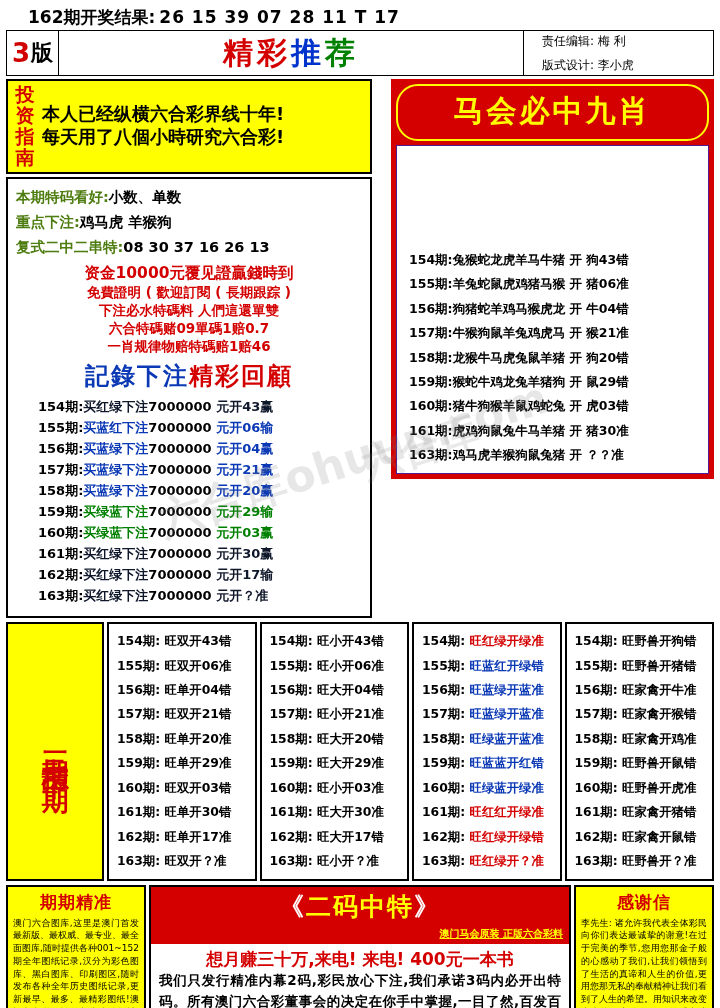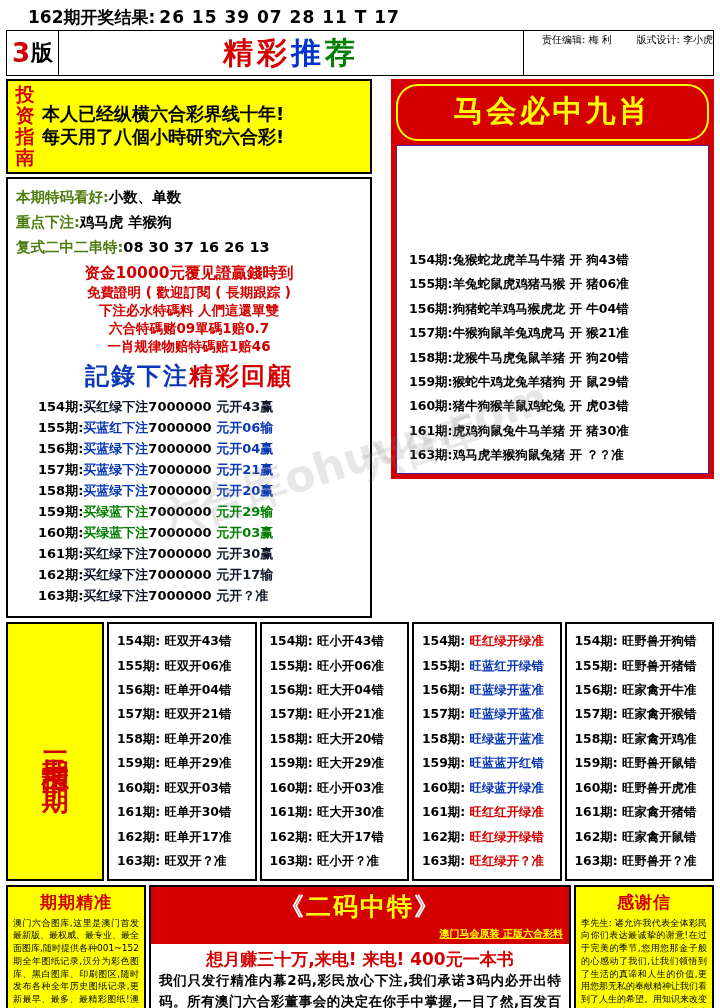--- a/index.html
+++ b/index.html
@@ -39,22 +39,22 @@
   .hdr-left .num { color:#d00000; font-size:26px; margin-right:1px; }
   .hdr-mid {
     flex:1; display:flex; align-items:center; justify-content:center;
     font-size: 30px; font-weight:bold; letter-spacing:4px;
   }
   .hdr-mid .c1 { color:#d40000; }
   .hdr-mid .c2 { color:#0033cc; }
   .hdr-mid .c3 { color:#008000; }
   .hdr-right {
     width: 190px; border-left:1px solid #000;
-    display:flex; flex-direction:row; justify-content:space-between;
-    font-size: 10px; color:#000; padding-left:18px; line-height:1.7;
+    display:flex; flex-direction:column; justify-content:space-between;
+    font-size: 12px; color:#000; padding-left:18px; line-height:1.7;
   }
 
   
   .upper { display:flex; gap:19px; }
   .col-left { width: 374px; }
   .col-right { width: 330px; }
 
   .banner-invest {
     border:2px solid #000; background:#ffff00;
     padding:3px 4px 4px 4px; margin-bottom:3px;

